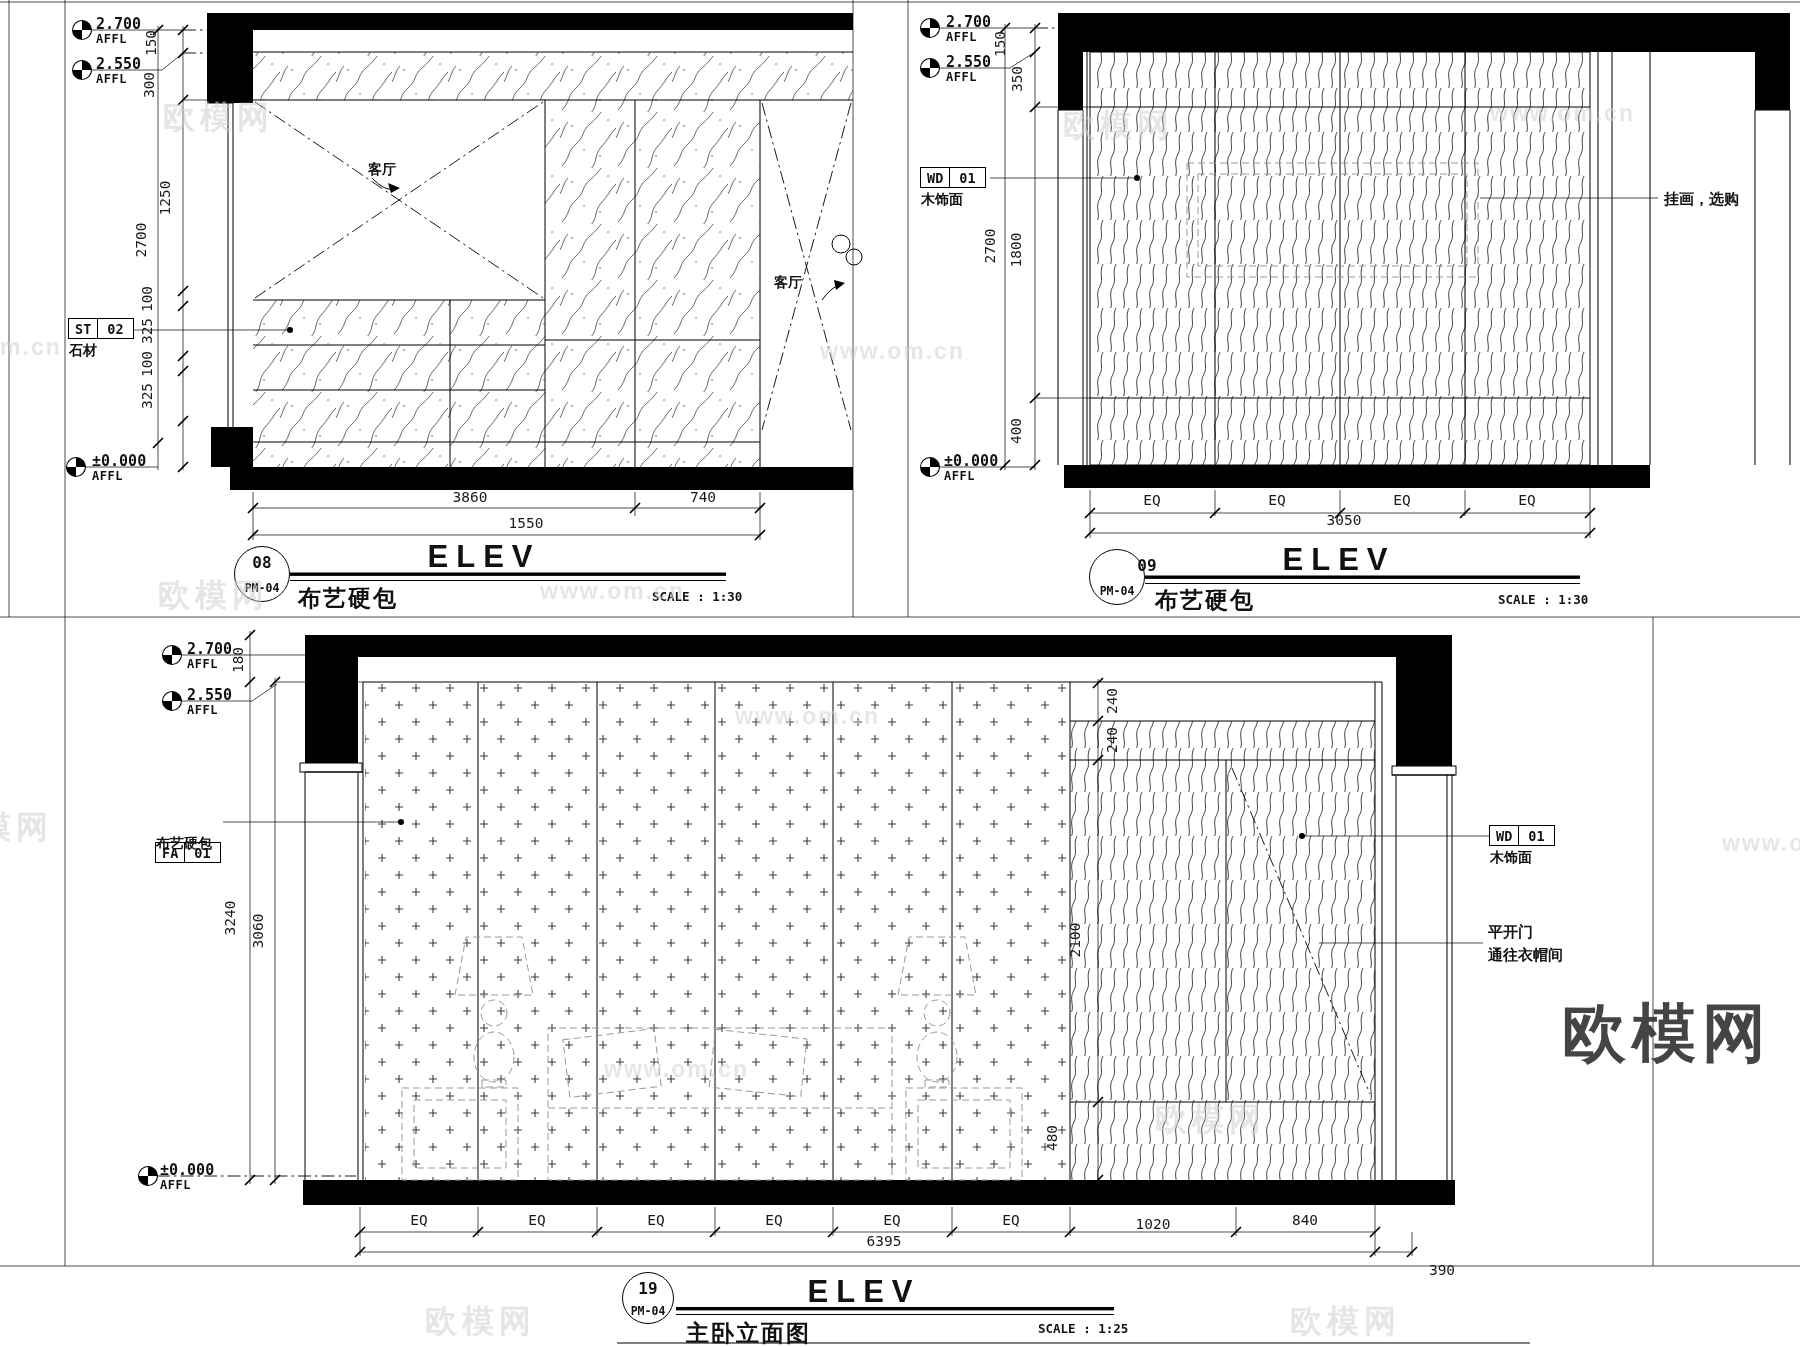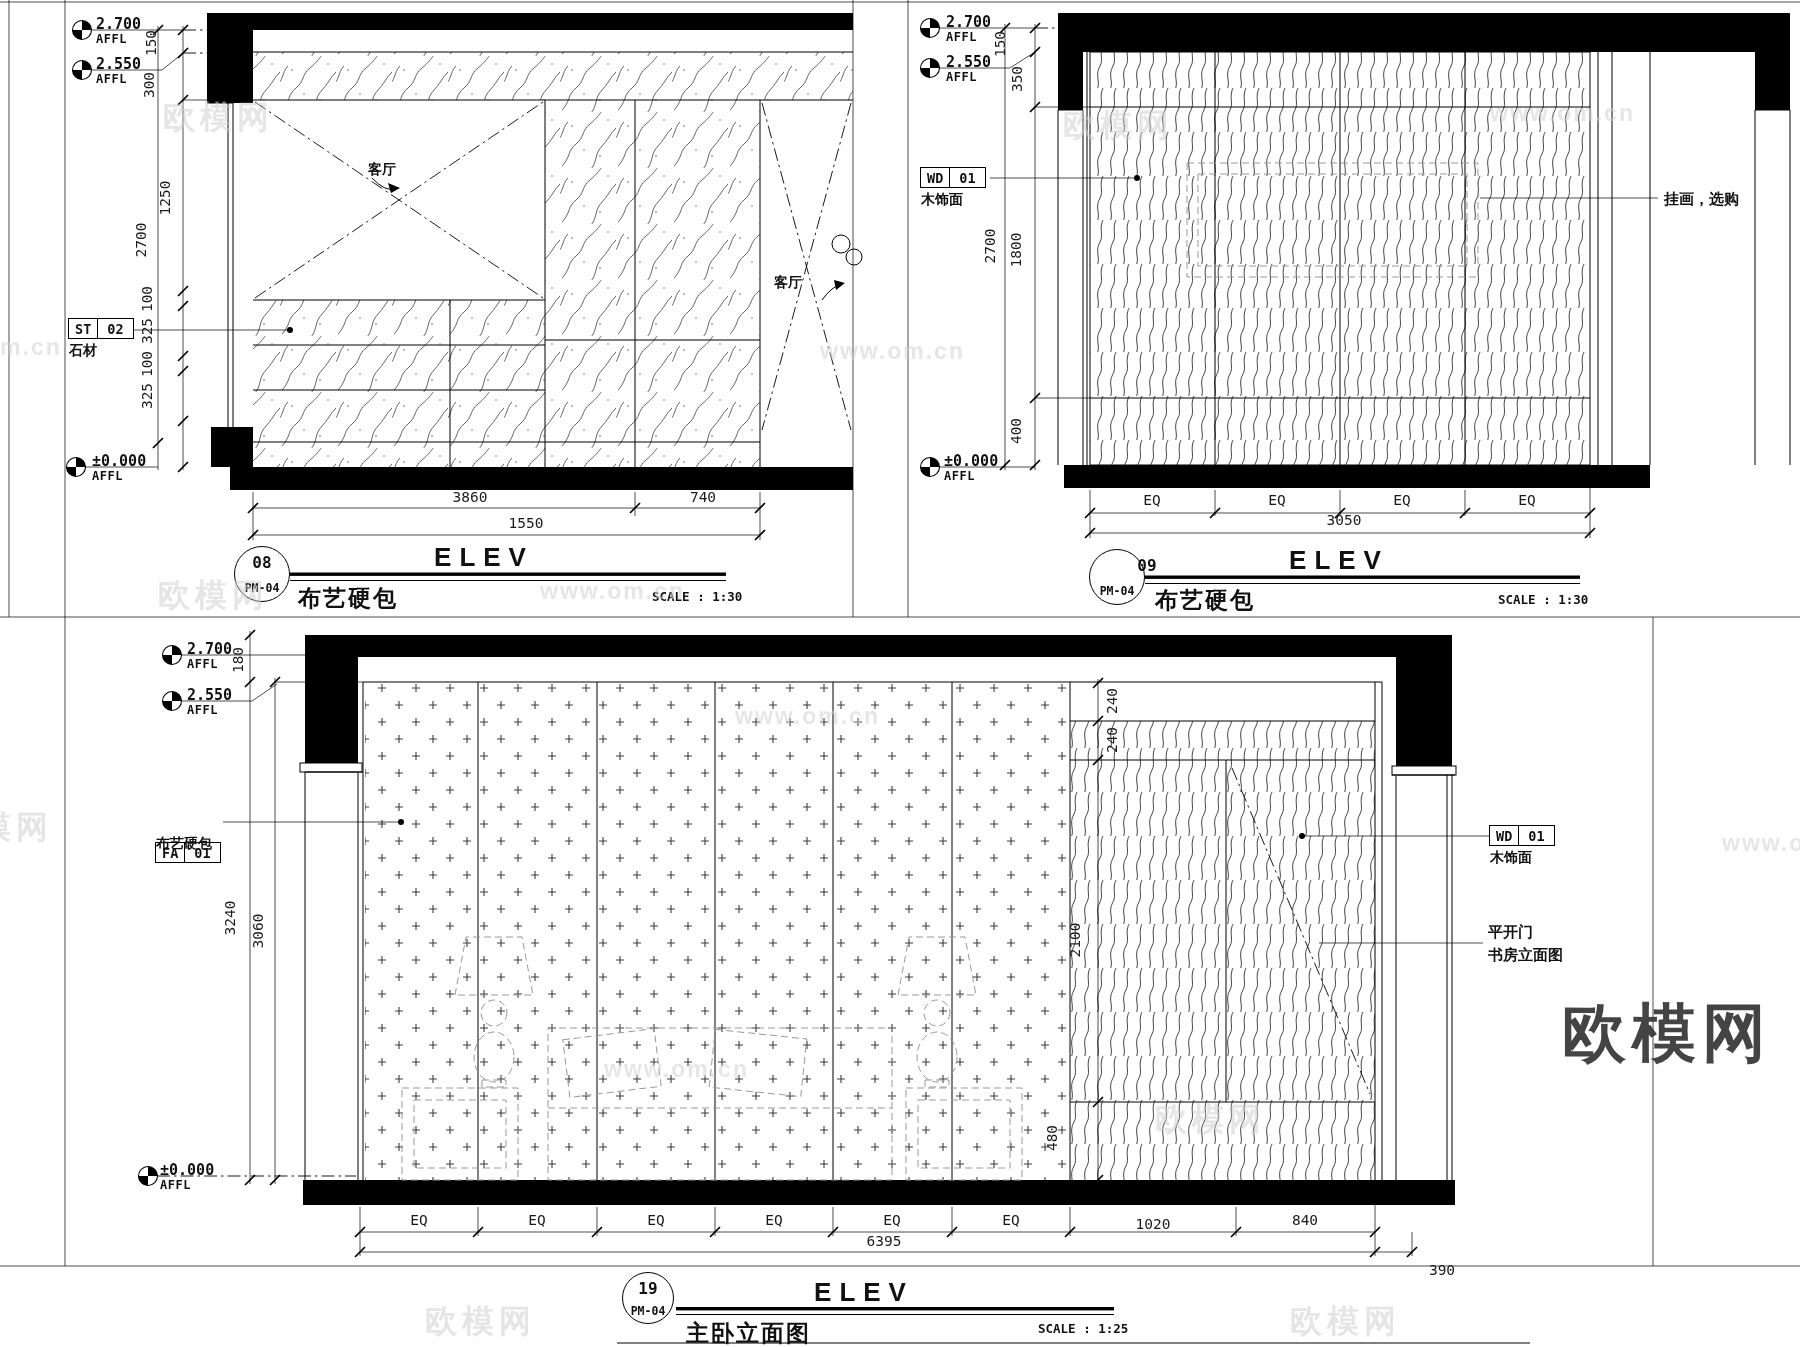--- a/index.html
+++ b/index.html
@@ -19,21 +19,21 @@
   
   .p,.c,.v{position:absolute;white-space:nowrap}
   .c{transform:translate(-50%,-50%)}
   .v{transform:translate(-50%,-50%) rotate(-90deg)}
   .dim{font:14.5px "DejaVu Sans Mono",monospace;color:#1a1a1a}
   .lvl{font:bold 15px "DejaVu Sans Mono",monospace}
   .affl{font:bold 12px "DejaVu Sans Mono",monospace;letter-spacing:.5px}
   .cn{font-weight:600;font-size:14px}
   .note{font-weight:600;font-size:15px}
   .ttl{font-weight:700;font-size:23px;letter-spacing:2px}
-  .elevt{font-weight:800;font-size:26px;letter-spacing:8px;font-family:"Liberation Sans",sans-serif}
+  .elevt{font-weight:800;font-size:31px;letter-spacing:8px;font-family:"Liberation Sans",sans-serif}
   .scale{font:bold 12.5px "DejaVu Sans Mono",monospace}
   .cnum{font:bold 16px "DejaVu Sans Mono",monospace}
   .csheet{font:bold 11.5px "DejaVu Sans Mono",monospace}
   .tag{position:absolute;display:flex;align-items:stretch;border:1.6px solid #000;background:#fff;
        height:21px;font:bold 13.5px "DejaVu Sans Mono",monospace}
   .tag .ca{display:flex;align-items:center;padding:0 6px;border-right:1.6px solid #000}
   .tag .cb{display:flex;align-items:center;padding:0 9px}
   .circ{position:absolute;border:1.6px solid #000;border-radius:50%;background:#fff}
   .wm{position:absolute;font-weight:700;font-size:32px;letter-spacing:5px;color:#d0d0d0;opacity:.55}
   .wmu{position:absolute;font-weight:700;font-size:23px;letter-spacing:2px;color:#d2d2d2;opacity:.55}
@@ -305,21 +305,21 @@
   <span class="ca">FA</span>
   <span class="cb">01</span>
 </div>
 <span class="p cn" style="left:156px;top:835px">布艺硬包</span>
 <div class="tag" style="left:1489px;top:825px">
   <span class="ca">WD</span>
   <span class="cb">01</span>
 </div>
 <span class="p cn" style="left:1490px;top:849px">木饰面</span>
 <span class="p note" style="left:1488px;top:923px">平开门</span>
-<span class="p note" style="left:1488px;top:946px">书房立面图</span>
+<span class="p note" style="left:1488px;top:946px">通往衣帽间</span>
 <div class="circ" style="left:622px;top:1272px;width:52px;height:52px"></div>
 <span class="c cnum" style="left:648px;top:1288px">19</span>
 <span class="c csheet" style="left:648px;top:1311px">PM-04</span>
 <span class="c elevt" style="left:864px;top:1292px">ELEV</span>
 <span class="p ttl" style="left:686px;top:1318px">主卧立面图</span>
 <span class="p scale" style="left:1038px;top:1321px">SCALE : 1:25</span>
 
 <span class="wm" style="left:163px;top:96px">欧模网</span>
 <span class="wm" style="left:1063px;top:104px">欧模网</span>
 <span class="wmu" style="left:1490px;top:100px">www.om.cn</span>

